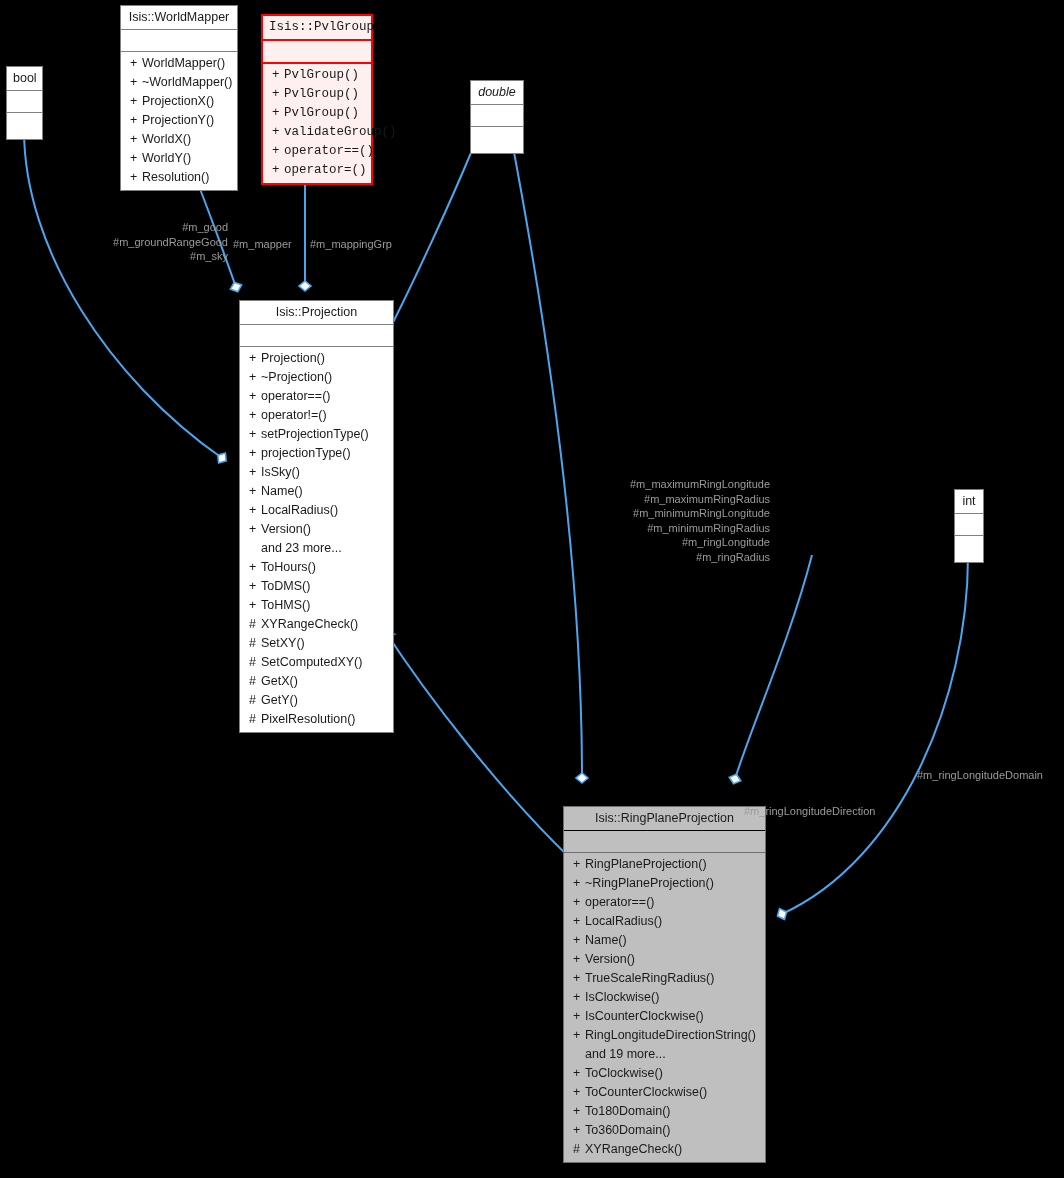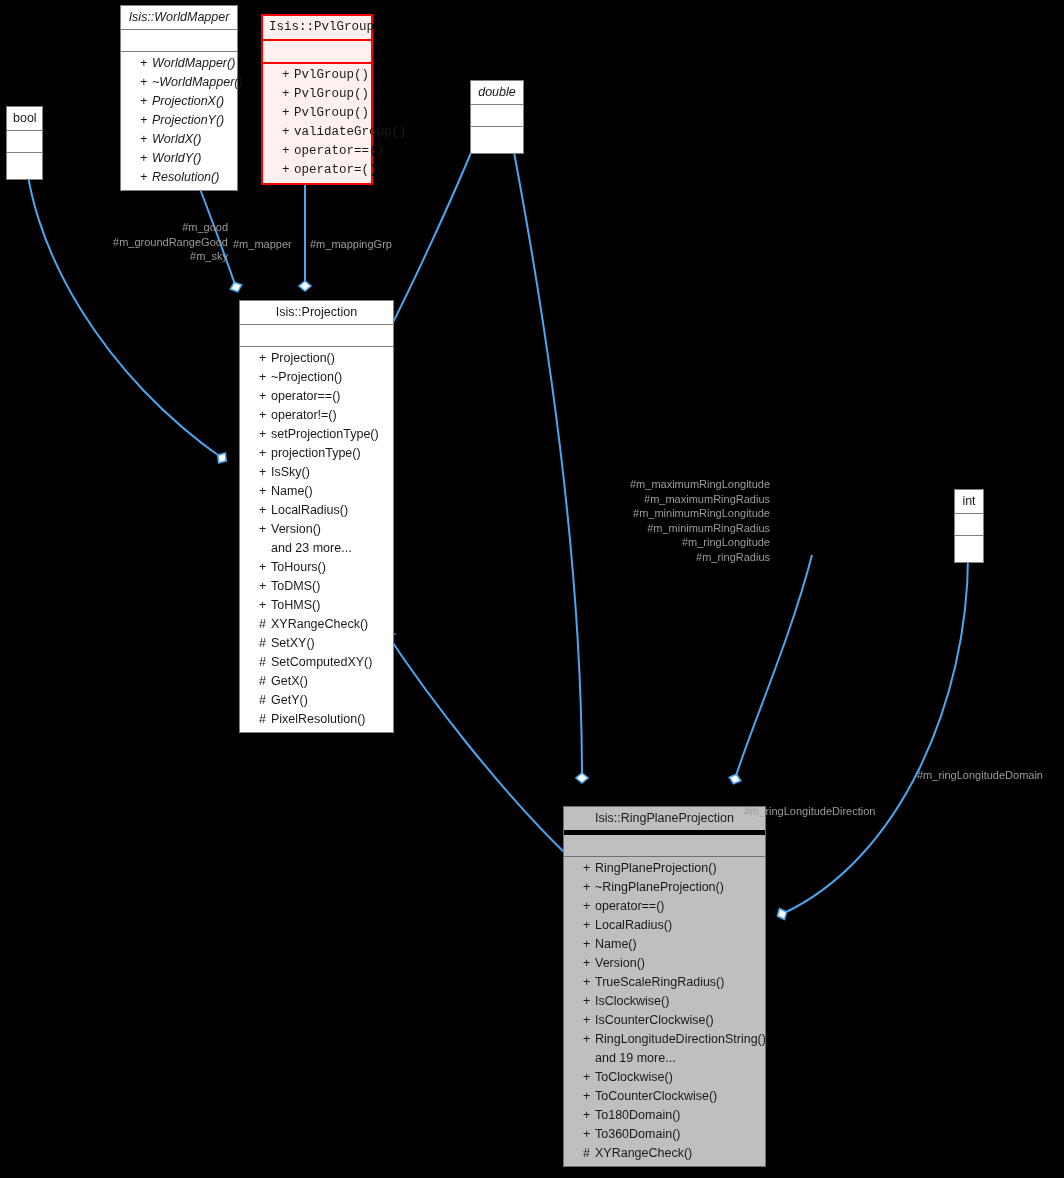--- a/index.html
+++ b/index.html
@@ -6,31 +6,31 @@
   body{width:1064px;height:1178px;position:relative;overflow:hidden;
        font-family:"Liberation Sans",sans-serif;}
   #stage{position:absolute;left:0;top:0;width:1064px;height:1178px;}
   svg.edges{position:absolute;left:0;top:0;width:1064px;height:1178px;overflow:visible;}
 
   .uml{position:absolute;box-sizing:border-box;border:1px solid #808080;
        background:#ffffff;z-index:5;}
   .uml .title{font-size:12.5px;color:#1a1a1a;text-align:center;
        padding:4px 6px 5px 6px;border-bottom:1px solid #808080;white-space:nowrap;}
   .uml .attrs{border-bottom:1px solid #808080;height:21px;}
-  .uml .ops{padding:2px 0 3px 12px;}
+  .uml .ops{padding:2px 0 3px 2px;}
   .uml .row{font-size:12.5px;color:#1a1a1a;padding:2px 6px 2px 7px;
        white-space:nowrap;line-height:15px;}
   .uml .row .vis{display:inline-block;width:12px;}
   .uml .empty-c{height:21px;}
 
   .uml.red{border:2px solid #ff0000;background:#fff0f0;}
   .uml.red .title{border-bottom:2px solid #ff0000;}
   .uml.red .attrs{border-bottom:2px solid #ff0000;}
   .uml.gray{background:#bfbfbf;border:1px solid #707070;}
-  .uml.gray .title{border-bottom:5px solid #000000;}
+  .uml.gray .title{border-bottom:1px solid #000000;}
   .uml.gray .attrs{border-bottom:1px solid #707070;}
 
   .elabel{position:absolute;color:#9b9b9b;font-size:11px;line-height:14.5px;
       white-space:nowrap;z-index:6;text-align:right;}
 </style>
 </head>
 <body>
 
 <div id="stage">
 
@@ -57,27 +57,27 @@
       <path d="M510,131 C548,330 582,560 582,778" marker-end="url(#diamond)"></path>
 
       <path d="M570,858 C500,790 430,700 383,628" marker-end="url(#inherit)"></path>
 
       <path d="M812,555 C790,640 750,730 735,779" marker-end="url(#diamond)"></path>
 
       <path d="M968,556 C968,700 900,860 782,914" marker-end="url(#diamond)"></path>
     </g>
   </svg>
 
-  <div class="uml" style="left:6px;top:66px;width:37px;margin-top:40px;">
+  <div class="uml" style="left:6px;top:66px;width:37px;">
     <div class="title">bool</div>
     <div class="attrs"></div>
     <div class="ops empty-c"></div>
   </div>
 
-  <div class="uml" style="left:120px;top:5px;width:118px;font-style:italic;">
+  <div class="uml" style="left:120px;top:5px;width:118px;">
     <div class="title">Isis::WorldMapper</div>
     <div class="attrs"></div>
     <div class="ops">
       <div class="row"><span class="vis">+</span><span>WorldMapper()</span></div>
       <div class="row"><span class="vis">+</span><span>~WorldMapper()</span></div>
       <div class="row"><span class="vis">+</span><span>ProjectionX()</span></div>
       <div class="row"><span class="vis">+</span><span>ProjectionY()</span></div>
       <div class="row"><span class="vis">+</span><span>WorldX()</span></div>
       <div class="row"><span class="vis">+</span><span>WorldY()</span></div>
       <div class="row"><span class="vis">+</span><span>Resolution()</span></div>

